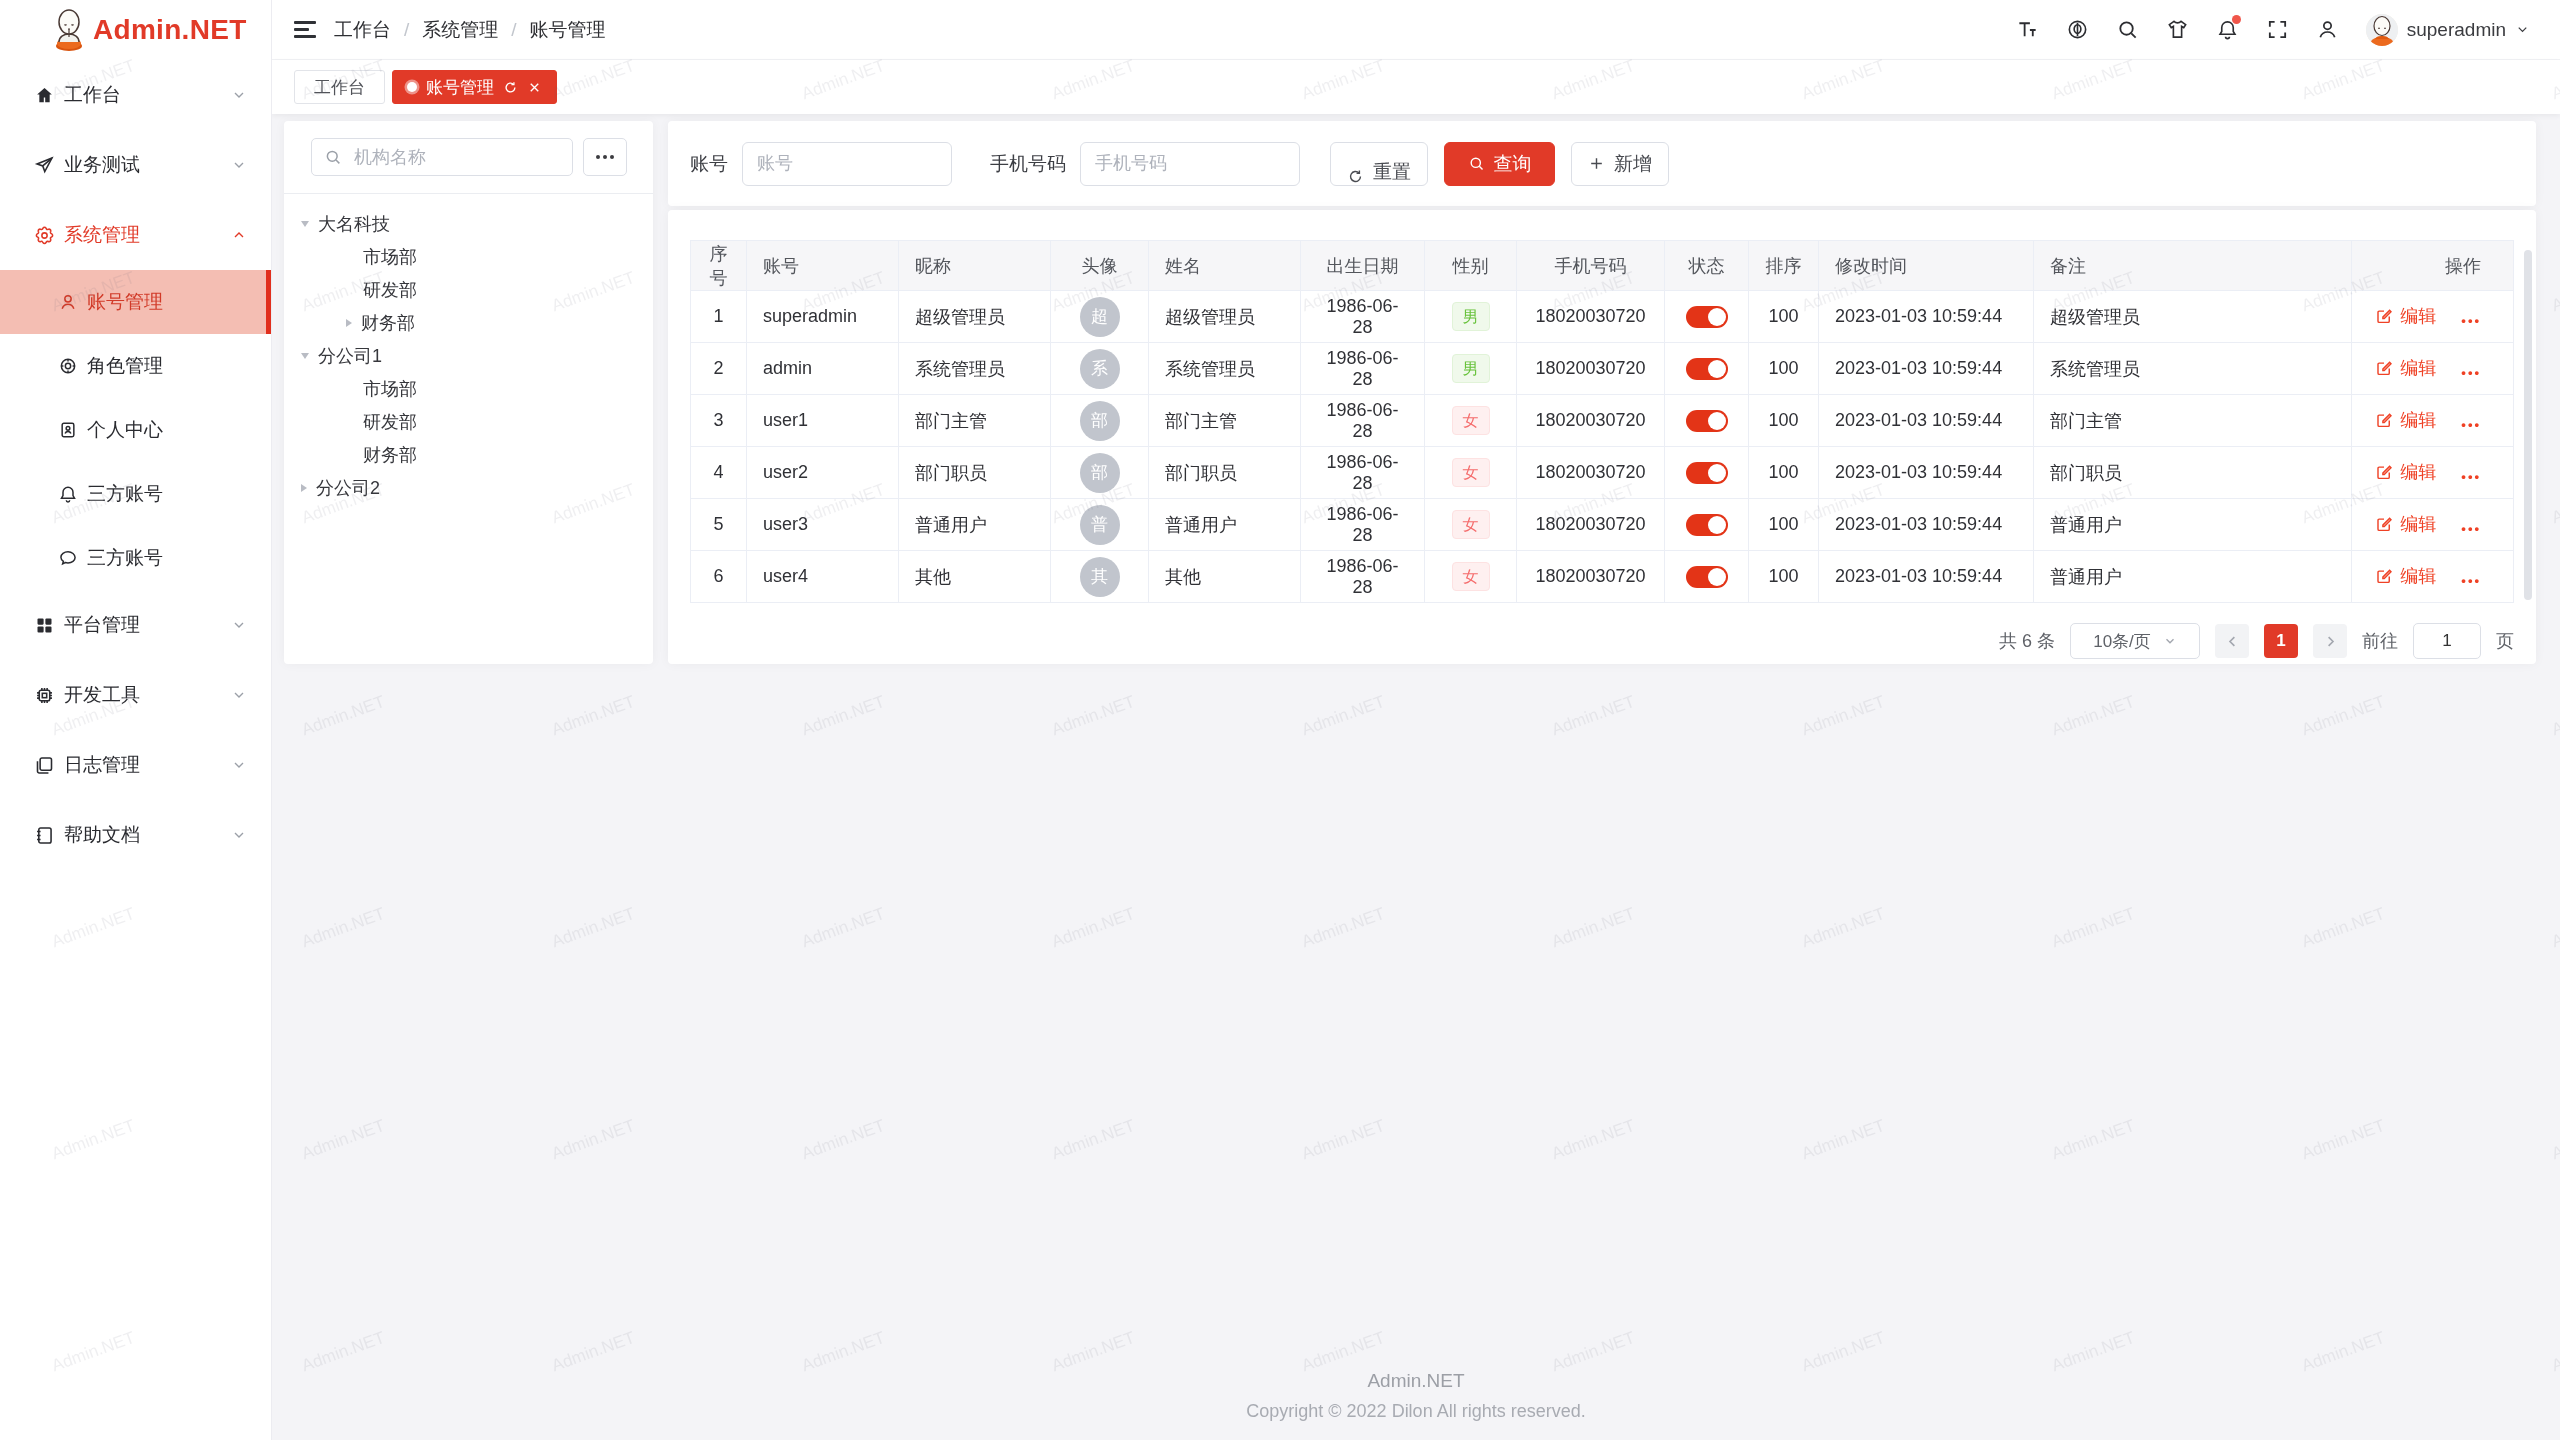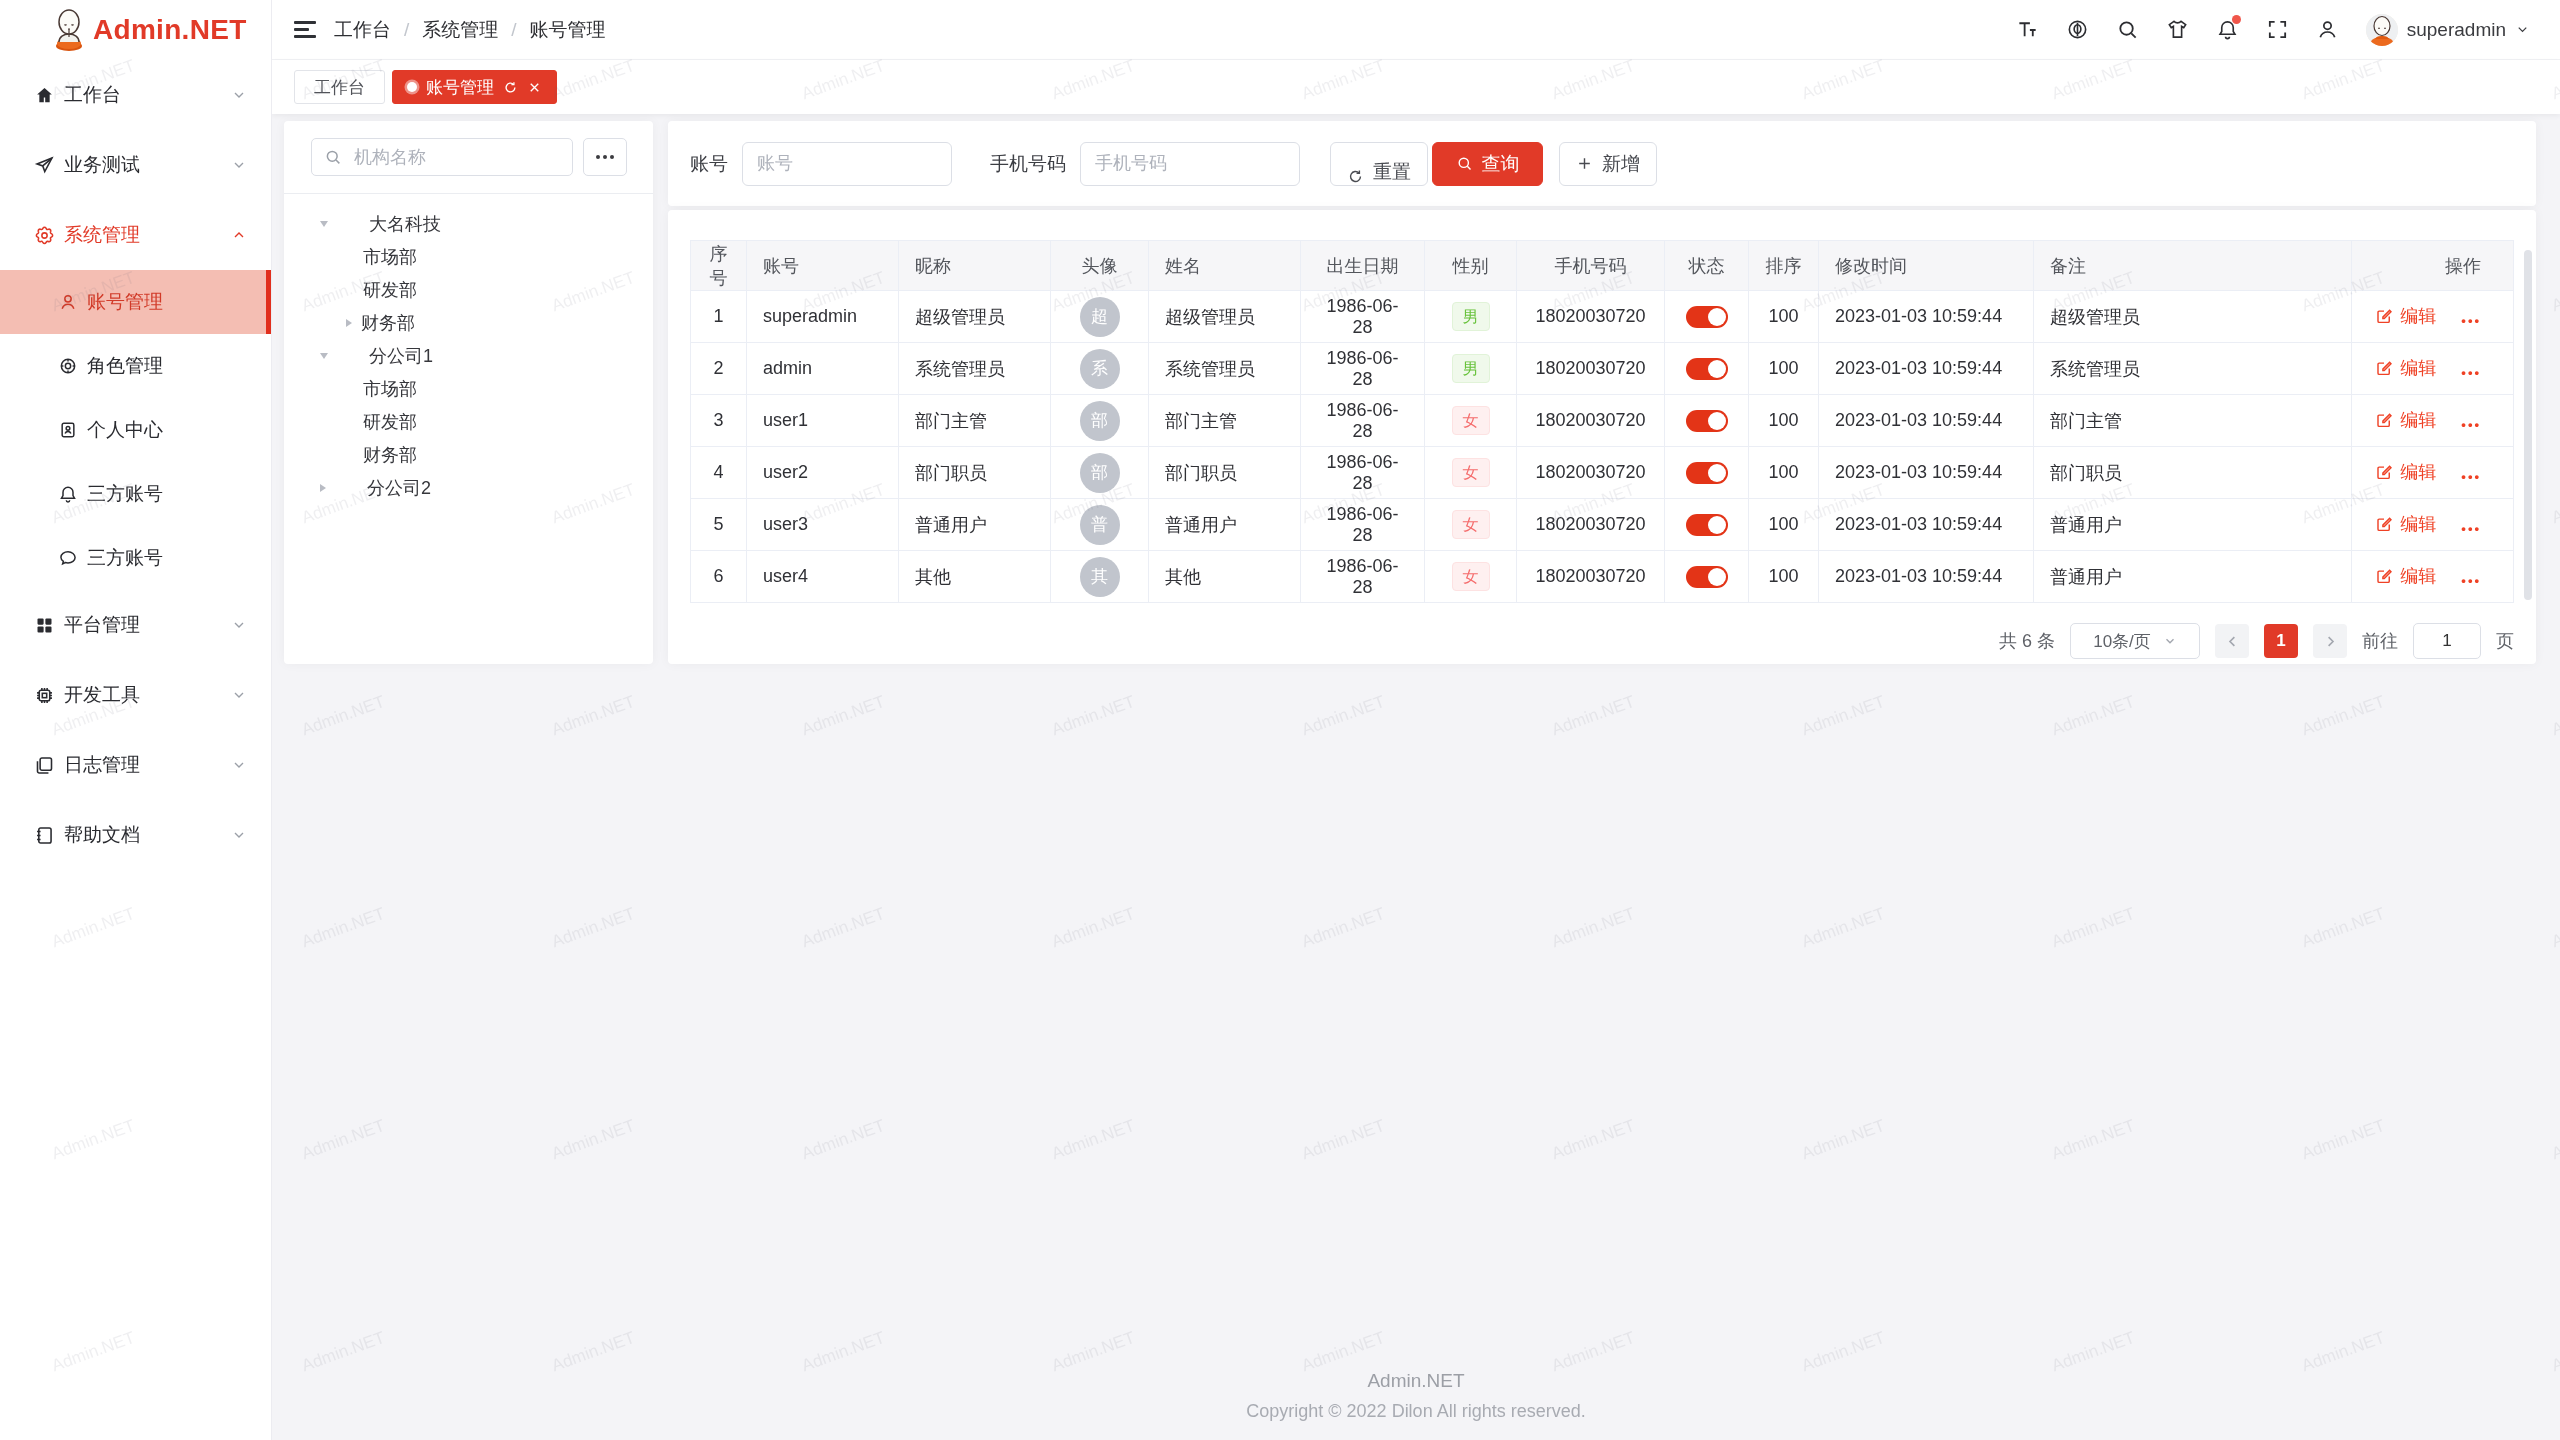--- a/index.html
+++ b/index.html
@@ -54,21 +54,21 @@
   .org-head { display:flex; align-items:center; padding:17px 26px 0 27px; gap:10px; }
   .tree-search { position:relative; flex:1; }
   .tree-search input { width:100%; height:38px; border:1px solid #dcdfe6; border-radius:5px; padding:0 10px 0 42px; font-size:18px; color:#333; outline:none; background:#fff; font-family:inherit; }
   .tree-search input::placeholder { color:#aeb2bb; }
   .tree-search .sic { position:absolute; left:13px; top:10px; width:18px; height:18px; color:#9ba0a8; }
   .more-btn { width:44px; height:38px; border:1px solid #dcdfe6; border-radius:5px; background:#fff; display:flex; align-items:center; justify-content:center; gap:3px; cursor:pointer; }
   .more-btn b { width:4px; height:4px; border-radius:50%; background:#3b3c40; }
   .org-divider { border:none; border-top:1px solid #ebedf1; margin-top:17px; }
   .tree { padding:13px 0 0 0; }
   .tnode { height:33px; display:flex; align-items:center; font-size:18px; color:#36373c; cursor:pointer; }
-  .tnode.root { padding-left:36px;gap:32px; }
+  .tnode.root { padding-left:17px; }
   .tnode.child { padding-left:79px; }
   .tnode.child-caret { padding-left:62px; }
   .caret { margin-right:9px; width:0; height:0; border-top:6px solid #b9bcc4; border-left:4.5px solid transparent; border-right:4.5px solid transparent; flex:none; }
   .caret.collapsed { border-top:4.5px solid transparent; border-bottom:4.5px solid transparent; border-left:6px solid #b9bcc4; border-right:none; }
 
   
   .filter-card { left:396px; top:7px; width:1868px; height:85px; display:flex; align-items:center; padding:0 22px; }
   .f-label { font-size:19px; color:#3c3e44; }
   .f-input { height:44px; border:1px solid #dcdfe6; border-radius:6px; padding:0 14px; font-size:18px; color:#333; outline:none; font-family:inherit; }
   .f-input::placeholder { color:#aeb2bb; }
@@ -390,21 +390,21 @@
     <input class="f-input" style="width: 210px; margin-left: 14px;" placeholder="账号">
     <span class="f-label" style="margin-left:38px;">手机号码</span>
     <input class="f-input" style="width: 220px; margin-left: 14px;" placeholder="手机号码">
     <button class="btn" style="width:98px;margin-left:30px;align-items:flex-end;">
       <svg class="bic" viewBox="0 0 24 24" fill="none" stroke="currentColor" stroke-width="2">
           <path d="M19 12a7 7 0 1 1-2-4.9"></path>
           <path d="M17.5 3.5v4h-4"></path>
         </svg>
       <span>重置</span>
     </button>
-    <button class="btn primary" style="width:111px;margin-left:4px;">
+    <button class="btn primary" style="width:111px;margin-left:16px;">
       <svg class="bic" viewBox="0 0 24 24" fill="none" stroke="currentColor" stroke-width="2">
           <circle cx="11" cy="11" r="6.5"></circle>
           <path d="m16 16 4.5 4.5"></path>
         </svg>
       <span>查询</span>
     </button>
     <button class="btn" style="width:98px;margin-left:16px;">
       <svg class="bic" viewBox="0 0 24 24" fill="none" stroke="currentColor" stroke-width="2">
           <path d="M12 4.5v15M4.5 12h15"></path>
         </svg>

